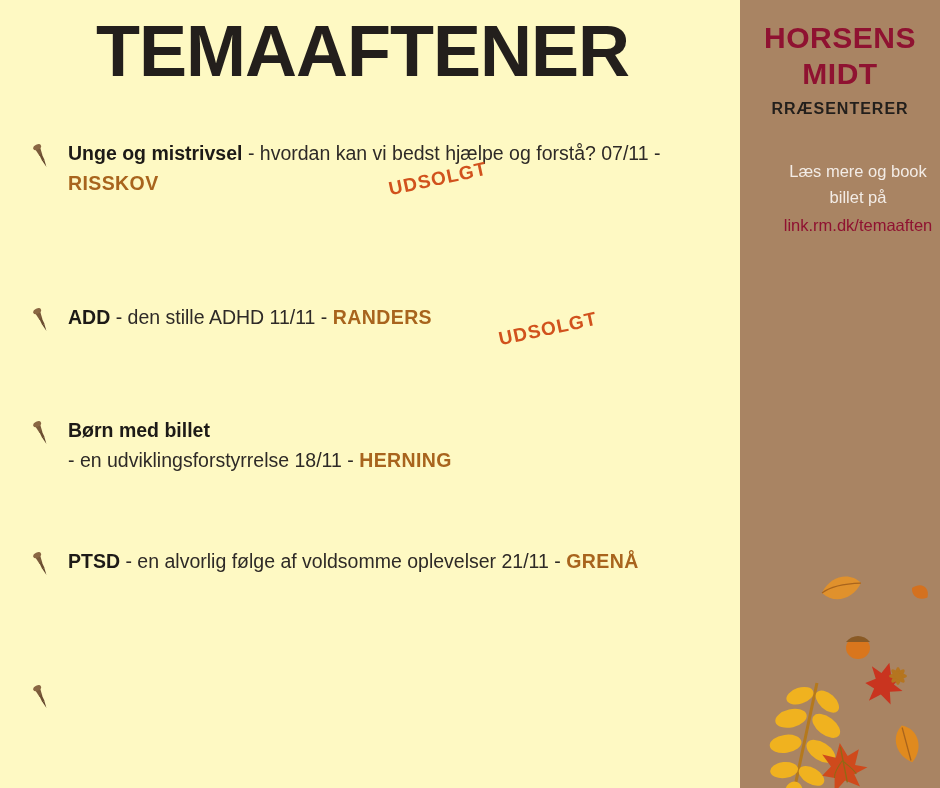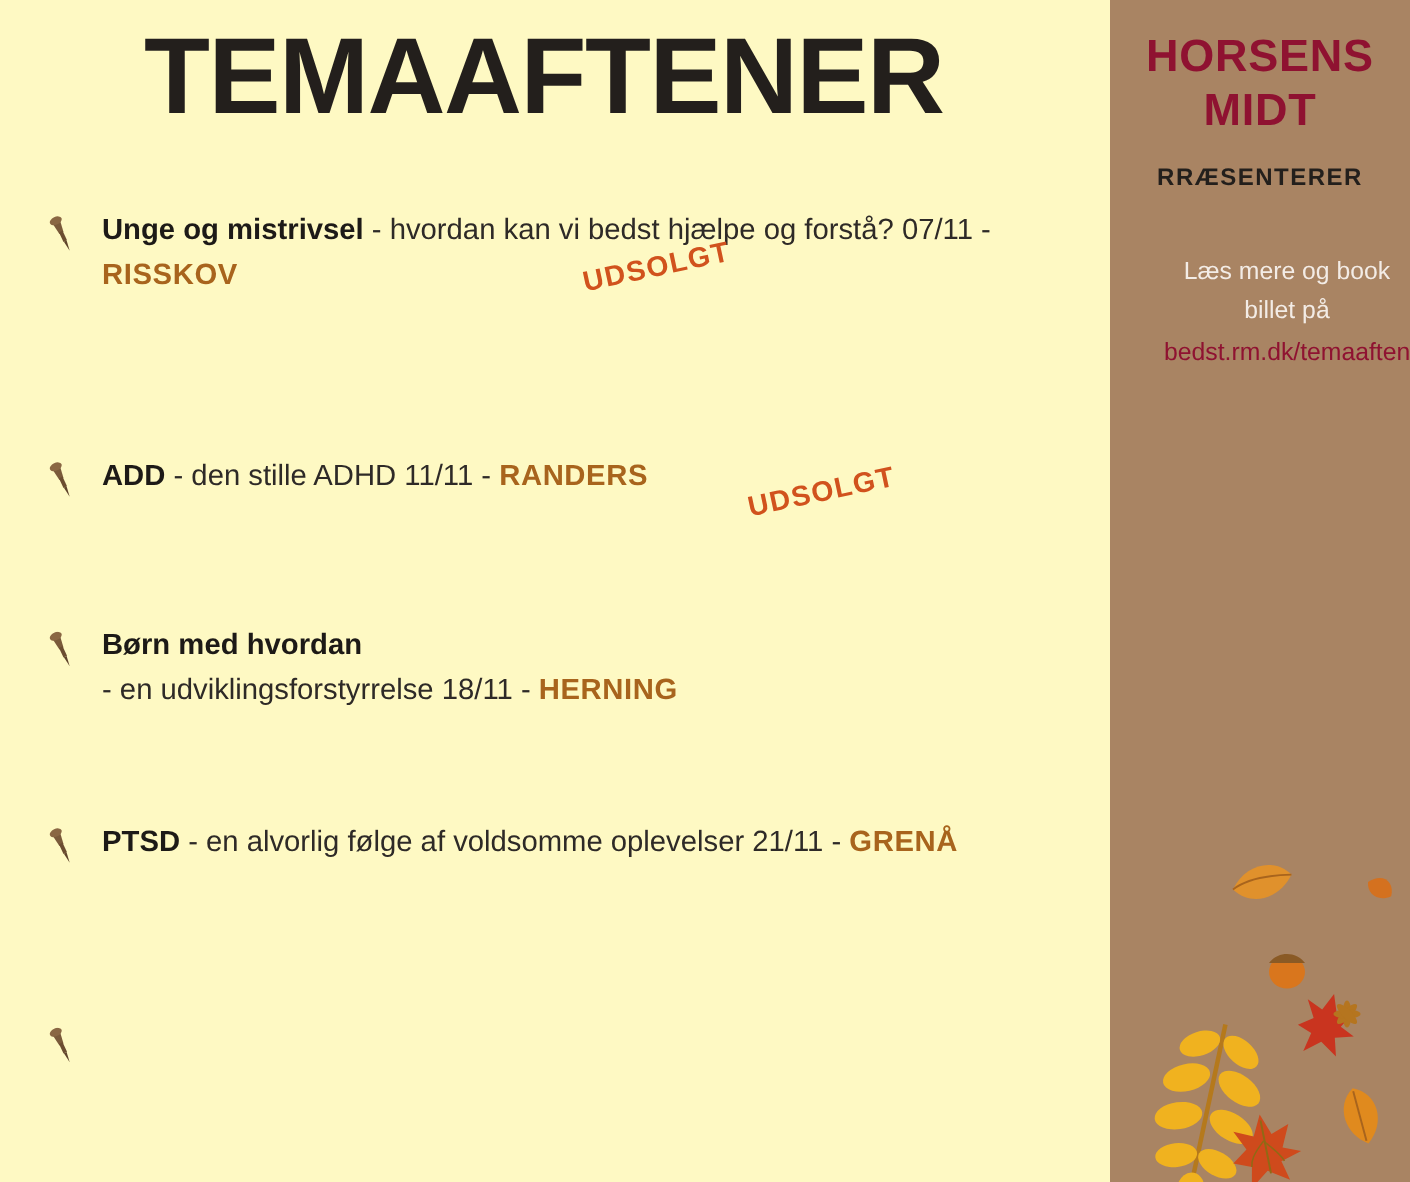--- a/index.html
+++ b/index.html
@@ -99,21 +99,21 @@
   }
   .brand {
     margin-top: 20px;
     font-weight: bold;
     font-size: 30px;
     line-height: 36px;
     color: #8f1231;
     letter-spacing: 0.5px;
   }
   .presents {
-    margin-top: 18px;
+    margin-top: 8px;
     font-size: 16px;
     font-weight: bold;
     color: #231f1c;
     letter-spacing: 1px;
   }
   .month {
     margin-top: 18px;
     font-weight: bold;
     font-size: 27px;
     line-height: 34px;
@@ -192,21 +192,21 @@
           <svg width="28" height="28" viewBox="0 0 28 28">
             <g transform="rotate(-25 14 14)">
               <path d="M13 2 L19 2 L17.5 12 L14.5 12 Z" fill="#7a5a3a"></path>
               <ellipse cx="16" cy="3" rx="4.2" ry="2.6" fill="#8a6743"></ellipse>
               <rect x="14.7" y="11" width="2.6" height="7" fill="#6b4d30"></rect>
               <path d="M15 18 L17 18 L16 25 Z" fill="#5e432a"></path>
             </g>
           </svg>
         </span>
         <div class="event-text">
-          <span class="bold">Børn med hvordan</span><br><span> - en udviklingsforstyrrelse 18/11 - </span><span class="place">HERNING</span>
+          <span class="bold">Børn med billet</span><br><span> - en udviklingsforstyrrelse 18/11 - </span><span class="place">HERNING</span>
         </div>
       </div>
 
       <div class="event" style="min-height:133px;">
         <span class="pin">
           <svg width="28" height="28" viewBox="0 0 28 28">
             <g transform="rotate(-25 14 14)">
               <path d="M13 2 L19 2 L17.5 12 L14.5 12 Z" fill="#7a5a3a"></path>
               <ellipse cx="16" cy="3" rx="4.2" ry="2.6" fill="#8a6743"></ellipse>
               <rect x="14.7" y="11" width="2.6" height="7" fill="#6b4d30"></rect>
@@ -237,21 +237,21 @@
 
   <div class="right">
     <div class="brand">
       <div>HORSENS</div>
       <div>MIDT</div>
     </div>
     <div class="presents">RRÆSENTERER</div>
     <div class="read-more">
       <div>Læs mere og book</div>
       <div>billet på</div>
-      <a class="link" href="#">bedst.rm.dk/temaaften</a>
+      <a class="link" href="#">link.rm.dk/temaaften</a>
     </div>
 
     <div class="leaves">
       <svg width="200" height="330" viewBox="0 0 200 330">
 
         <g transform="translate(82,135) rotate(-20)">
           <path d="M0 0 C14 -14 34 -10 40 4 C28 16 8 16 0 0 Z" fill="#e0912c"></path>
           <path d="M0 0 C12 -4 28 0 40 4" stroke="#a8641d" stroke-width="1.2" fill="none"></path>
         </g>
 

